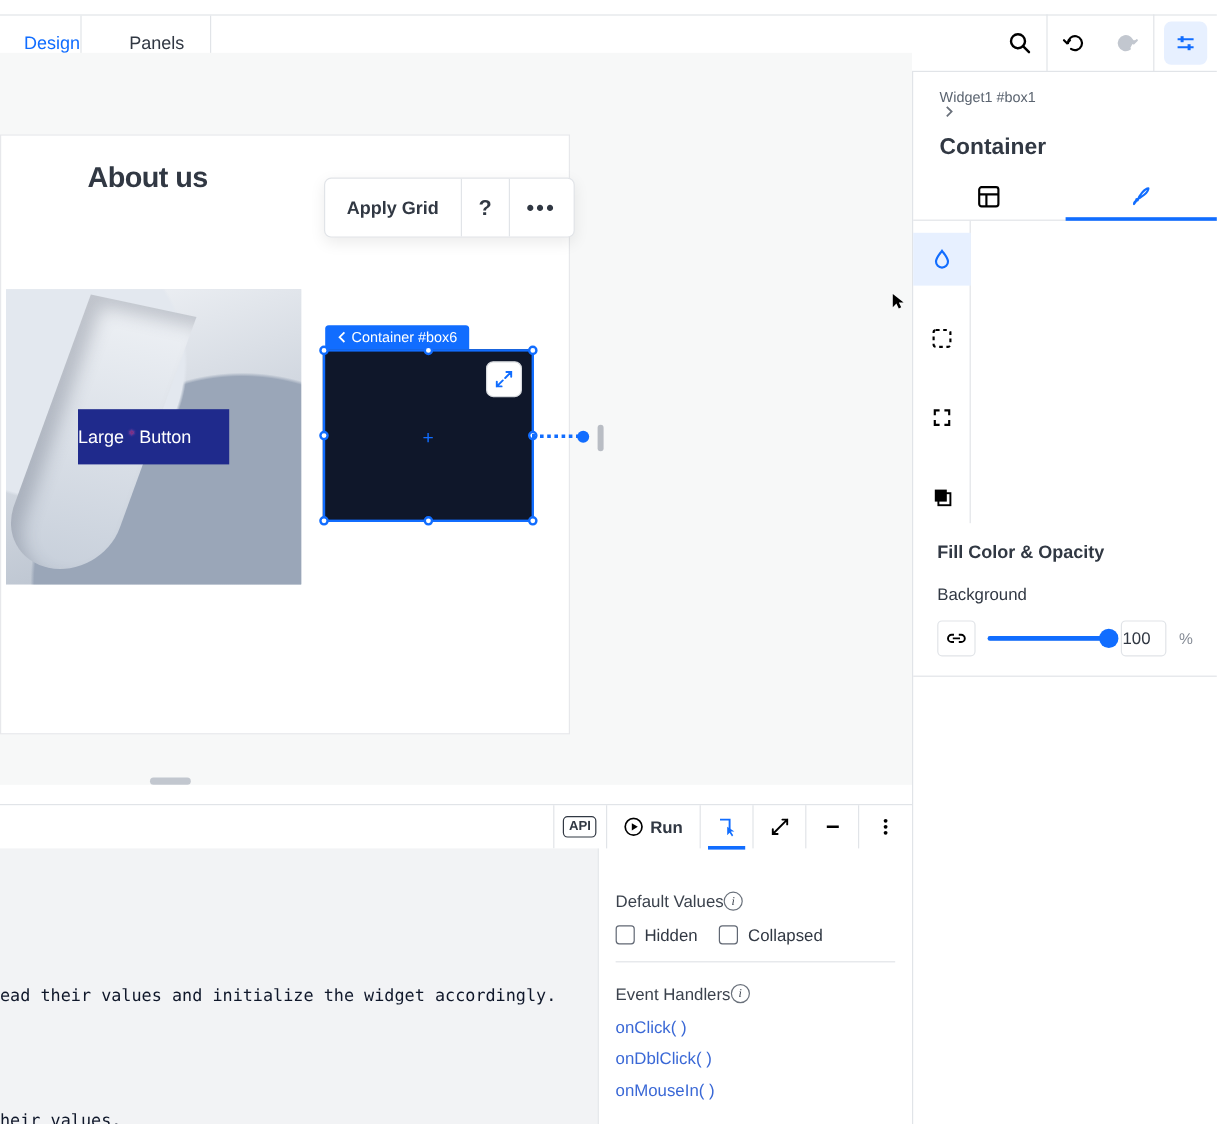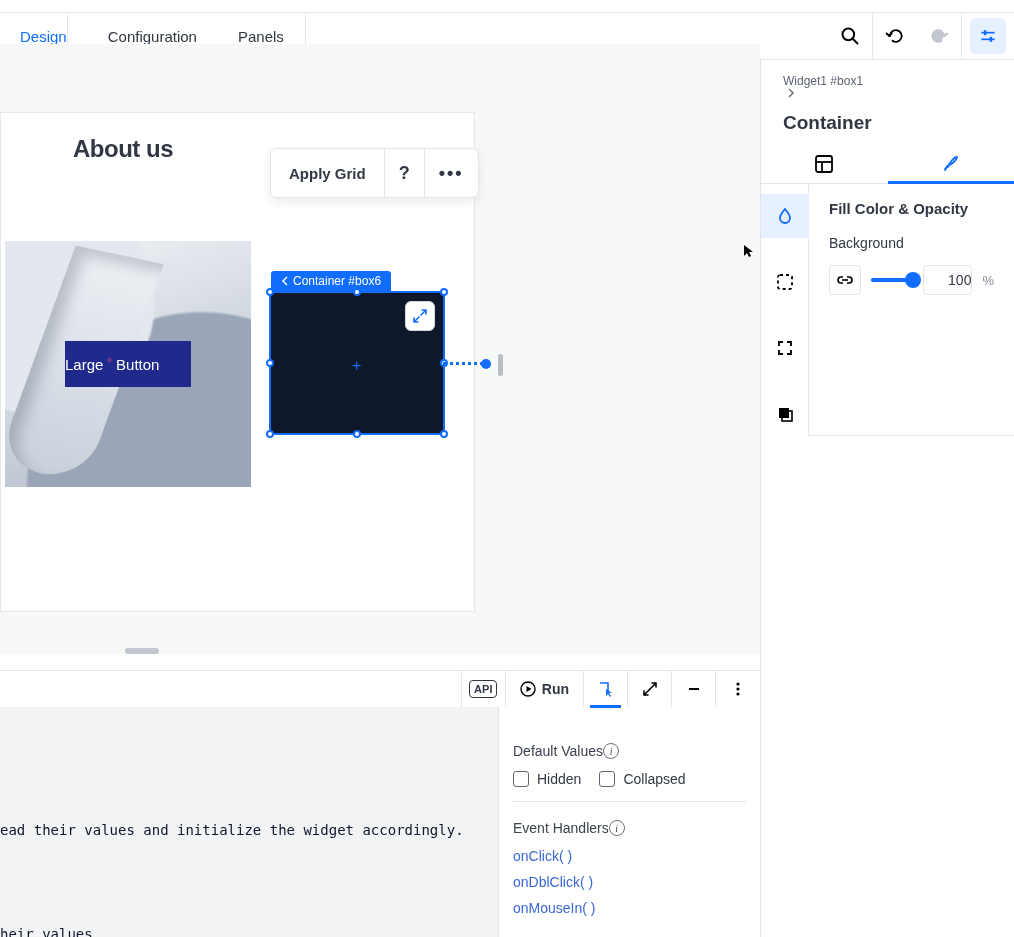--- a/index.html
+++ b/index.html
@@ -32,33 +32,33 @@
   .inspector{
     position:absolute; top:60px; right:0; width:254px; bottom:0;
     border-left:1px solid var(--border); background:#fff;
   }
   .crumb{ padding:14px 22px 0; font-size:12px; color:#5b6470;}
   .crumb svg{vertical-align:middle; margin-left:4px;}
   .insp-title{ padding:14px 22px 10px; font-size:19px; font-weight:700;}
   .insp-tabs{ display:flex; border-bottom:1px solid var(--border); height:40px;}
   .insp-tab{ flex:1; display:flex; align-items:center; justify-content:center; cursor:pointer; position:relative;}
   .insp-tab.active::after{ content:""; position:absolute; left:0; right:0; bottom:-1px; height:3px; background:var(--blue);}
-  .insp-body{ display:flex; }
+  .insp-body{ display:flex;flex-direction:column; }
   .sidestrip{ width:48px; border-right:1px solid var(--border); display:flex; flex-direction:column; align-items:center; padding-top:10px; gap:22px;}
   .stripbtn{ width:48px; height:44px; display:flex; align-items:center; justify-content:center; cursor:pointer;}
   .stripbtn.active{ background:#e7f0ff;}
   .panel{ flex:1; padding:16px 20px; border-bottom:1px solid var(--border);}
   .panel h4{ font-size:15px; font-weight:600; margin-bottom:18px;}
   .field-label{ font-size:14px; margin-bottom:14px; display:block;}
   .row{ display:flex; align-items:center; gap:10px;}
   .linkbox{ width:32px; height:30px; border:1px solid var(--border); border-radius:4px; display:flex; align-items:center; justify-content:center;}
   .slider{ flex:1; height:4px; background:#d6d9dd; position:relative; border-radius:2px;}
   .slider .track{ position:absolute; left:0; top:0; bottom:0; background:var(--blue); border-radius:2px;}
   .slider .thumb{ position:absolute; top:50%; width:16px; height:16px; background:var(--blue); border-radius:50%; transform:translate(-50%,-50%);}
-  .numbox{ width:49px; height:30px; border:1px solid var(--border); border-radius:4px; text-align:right; font-size:14px; line-height:28px;}
+  .numbox{ width:38px; height:30px; border:1px solid var(--border); border-radius:4px; text-align:left; font-size:14px; line-height:28px;}
   .unit{ font-size:13px; color:var(--muted);}
 
   
   .canvas-area{ position:absolute; left:0; top:44px; right:254px; height:610px; background:#f7f8f8; }
   .page{ position:absolute; left:0; top:68px; width:475px; height:500px; background:#fff; border:1px solid #e7e8eb; }
   .heading{ position:absolute; top:22px; left:72px; font-size:24px; font-weight:800; letter-spacing:-.5px;}
   .imgblock{
     position:absolute; left:4px; top:128px; width:246px; height:246px;
     background:
       radial-gradient(circle at 15% 25%, #e3e8ef 0 40%, transparent 41%),
@@ -147,21 +147,20 @@
   .eventlink{ color:#3a68d6; font-size:14px; margin:10px 0; cursor:pointer;}
 
   svg{display:block}
 </style>
 </head>
 <body>
 
 <div class="topbar">
   <div class="tabs" style="position:relative">
     <div class="tab active">Design</div>
-    <div class="tab">Configuration</div>
     <div class="tab">Panels</div>
     <div class="tab-underline"></div>
     <div style="position:absolute;right:-1px;top:0;bottom:0;width:1px;background:var(--border)"></div>
     <div style="position:absolute;left:67px;top:0;bottom:0;width:1px;background:var(--border)"></div>
   </div>
   <div class="tools">
     <div class="iconbtn">
       <svg viewBox="0 0 24 24">
           <circle cx="10" cy="10" r="7" fill="none" stroke="#000" stroke-width="2.4"></circle>
           <line x1="15" y1="15" x2="21" y2="21" stroke="#000" stroke-width="2.4" stroke-linecap="round"></line>

